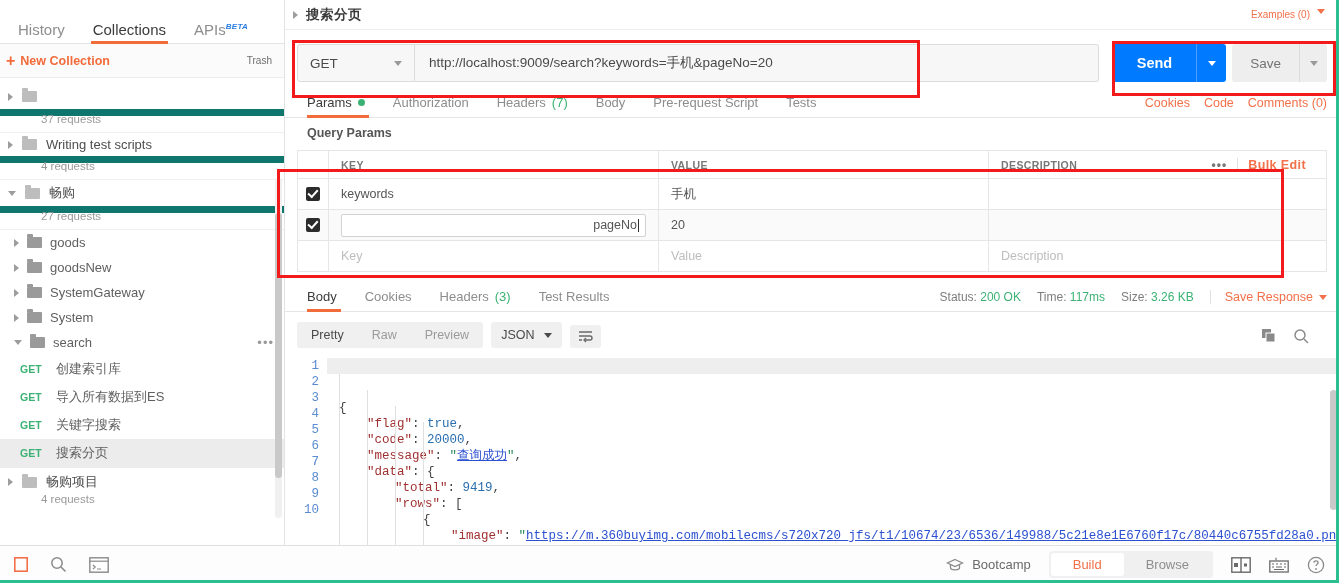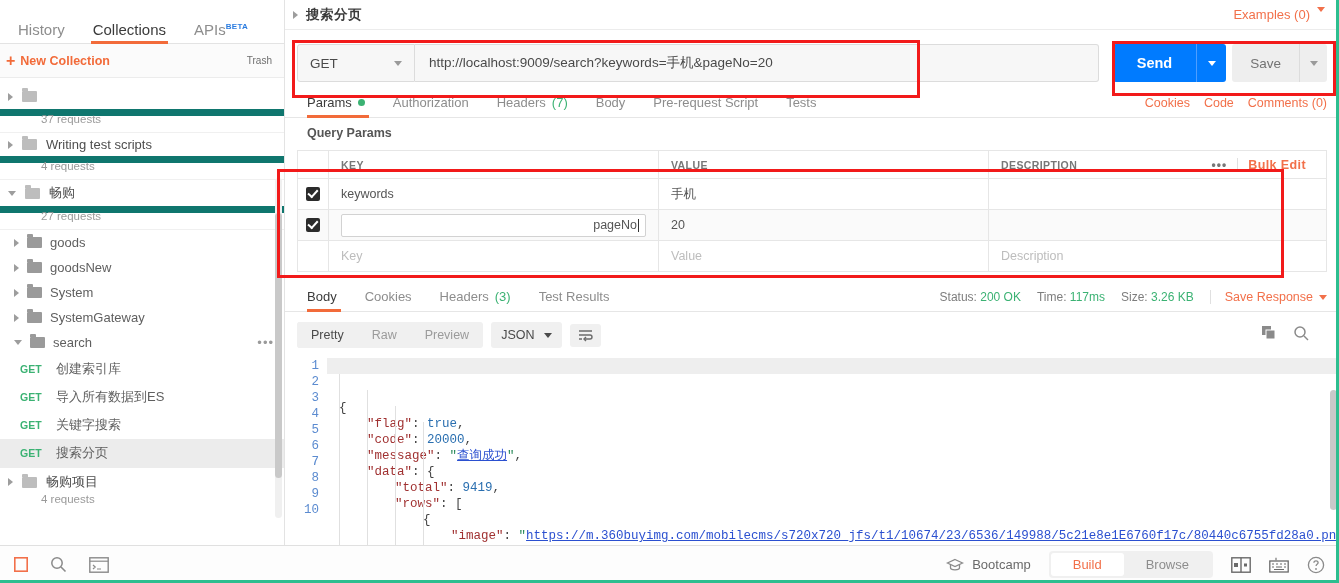--- a/index.html
+++ b/index.html
@@ -10,21 +10,21 @@
   }
   .app { position:relative; width:1339px; height:583px; display:flex; flex-direction:column; }
   .body-row { display:flex; flex:1; min-height:0; }
 
   
   .sidebar { width:285px; border-right:1px solid #e3e3e3; display:flex; flex-direction:column; background:#fff; position:relative;}
   .side-tabs { display:flex; height:44px; align-items:flex-end; border-bottom:1px solid #e3e3e3; padding-left:4px; }
   .side-tab { position:relative; padding:0 14px 6px 14px; font-size:15px; color:#8d8d8d; cursor:pointer; line-height:14px;}
   .side-tab.active { color:#3b3b3b; }
   .side-tab.active:after{ content:""; position:absolute; left:12px; right:12px; bottom:-1px; height:3px; background:#f26b3a;}
-  .beta { font-size:8px; color:#2b7ce0; font-weight:bold; vertical-align:super; letter-spacing:.3px;}
+  .beta { font-size:8px; color:#2b7ce0; font-weight:bold; vertical-align:super; letter-spacing:.3px;font-style:italic;}
 
   .side-actions { height:34px; display:flex; align-items:center; justify-content:space-between; padding:0 12px 0 6px; border-bottom:1px solid #ececec; background:#fbfbfb;}
   .new-coll { color:#f26b3a; font-size:12.5px; font-weight:bold; display:flex; align-items:center; gap:5px; cursor:pointer;}
   .plus { font-size:16px; line-height:12px; font-weight:bold;}
   .trash { color:#6e6e6e; font-size:10px; cursor:pointer;}
 
   .coll-scroll { flex:1; overflow:hidden; position:relative; }
   .coll-row { display:flex; align-items:center; gap:9px; padding:4px 10px 4px 8px; border-bottom:7px solid #0f766e; cursor:pointer; min-height:28px;}
   .coll-top { padding-top:0; }
   .coll-name { font-size:13px; color:#4d4d4d; }
@@ -43,21 +43,21 @@
   .req-name { font-size:13px; color:#5f5f5f; }
   .coll-sep { border-top:1px solid #ececec; }
   .side-vscroll { position:absolute; right:2px; top:135px; width:7px; height:265px; background:#c9c9c9; border-radius:4px;}
   .side-vtrack { position:absolute; right:2px; top:100px; width:7px; height:340px; background:#f0f0f0; border-radius:4px;}
 
   
   .main { flex:1; display:flex; flex-direction:column; min-width:0; position:relative; }
   .req-head { height:30px; display:flex; align-items:center; padding:0 14px 0 8px; border-bottom:1px solid #ececec;}
   .req-head .tri { margin-right:8px; }
   .req-title { font-size:13.5px; color:#3b3b3b; font-weight:bold; letter-spacing:.5px;}
-  .examples { margin-left:auto; color:#f2704a; font-size:13px; display:flex; align-items:flex-start; gap:7px; cursor:pointer;}
+  .examples { margin-left:auto; color:#f2704a; font-size:10px; display:flex; align-items:flex-start; gap:7px; cursor:pointer;}
   .caret { width:0;height:0;border-left:4px solid transparent;border-right:4px solid transparent;border-top:5px solid currentColor;}
 
   .urlbar-wrap { padding:14px 12px 8px 12px; display:flex; gap:0; align-items:stretch; }
   .method-sel { width:118px; height:38px; border:1px solid #dcdcdc; background:#f7f7f7; border-radius:3px 0 0 3px; display:flex; align-items:center; justify-content:space-between; padding:0 12px; font-size:13.5px; color:#4a4a4a; cursor:pointer;}
   .method-sel .caret{ border-top-color:#9a9a9a; }
   .url-input { flex:1; height:38px; border:1px solid #dcdcdc; border-left:none; border-radius:0 3px 3px 0; background:#f7f7f7; padding:0 14px; font-size:13.5px; color:#4a4a4a; display:flex; align-items:center; }
   .sendgroup { display:flex; align-items:center; gap:6px; margin-left:14px; }
   .send-btn { height:38px; background:#007bff; color:#fff; font-size:14.5px; font-weight:bold; border:none; border-radius:3px 0 0 3px; padding:0 24px; cursor:pointer;}
   .send-caret { height:38px; width:30px; background:#007bff; border-radius:0 3px 3px 0; border-left:1px solid #4e9eff; display:flex; align-items:center; justify-content:center; cursor:pointer; margin-left:-6px;}
   .send-caret .caret{ border-top-color:#fff; }
@@ -95,21 +95,21 @@
   .head-right { margin-left:auto; display:flex; align-items:center; gap:10px; padding-right:8px;}
   .hdots { color:#777; letter-spacing:1px; font-size:12px; cursor:pointer; }
   .bulk { color:#f2704a; font-size:12.5px; cursor:pointer; border-left:1px solid #e0e0e0; padding-left:10px;}
 
   
   .resp-tabs { display:flex; align-items:flex-end; padding:0 12px; border-bottom:1px solid #e6e6e6; height:30px; margin-top:6px;}
   .resp-meta { margin-left:auto; display:flex; gap:16px; padding-bottom:7px; font-size:12px; color:#7d7d7d; align-items:center;}
   .resp-meta b { color:#3bb273; font-weight:normal; }
   .save-resp { color:#f2704a; font-size:12.5px; display:flex; align-items:center; gap:6px; border-left:1px solid #e0e0e0; padding-left:14px; cursor:pointer;}
 
-  .fmt-bar { display:flex; align-items:center; gap:8px; padding:10px 12px 6px 12px;}
+  .fmt-bar { display:flex; align-items:flex-end; gap:8px; padding:10px 12px 6px 12px;}
   .seg { display:flex; background:#f0f0f0; border-radius:3px; overflow:hidden;}
   .seg div { font-size:12.5px; color:#9b9b9b; padding:6px 14px; cursor:pointer;}
   .seg div.active { color:#4a4a4a; background:#f0f0f0; }
   .jsonsel { background:#f0f0f0; border-radius:3px; display:flex; align-items:center; gap:10px; padding:6px 10px; font-size:12.5px; color:#4a4a4a; cursor:pointer;}
   .wrapbtn { background:#f0f0f0; border-radius:3px; padding:5px 8px; cursor:pointer; display:flex; align-items:center;}
   .fmt-right { margin-left:auto; display:flex; gap:16px; align-items:center; padding-right:18px;}
 
   .code { flex:1; position:relative; overflow:hidden; display:flex; font-family:"Liberation Mono", monospace; font-size:12.5px; }
   .gutter { width:42px; text-align:right; padding:4px 8px 0 0; color:#5b8bd0; user-select:none; }
   .gutter div{ line-height:16px; }
@@ -189,26 +189,26 @@
           <span>goods</span>
         </div>
         <div class="sub-row">
           <span class="tri"></span>
           <span class="folder"></span>
           <span>goodsNew</span>
         </div>
         <div class="sub-row">
           <span class="tri"></span>
           <span class="folder"></span>
+          <span>SystemGateway</span>
+        </div>
+        <div class="sub-row">
+          <span class="tri"></span>
+          <span class="folder"></span>
           <span>System</span>
-        </div>
-        <div class="sub-row">
-          <span class="tri"></span>
-          <span class="folder"></span>
-          <span>SystemGateway</span>
         </div>
         <div class="sub-row">
           <span class="tri down"></span>
           <span class="folder"></span>
           <span>search</span>
           <span class="dots">•••</span>
         </div>
 
         <div class="req-row">
           <span class="verb">GET</span>

